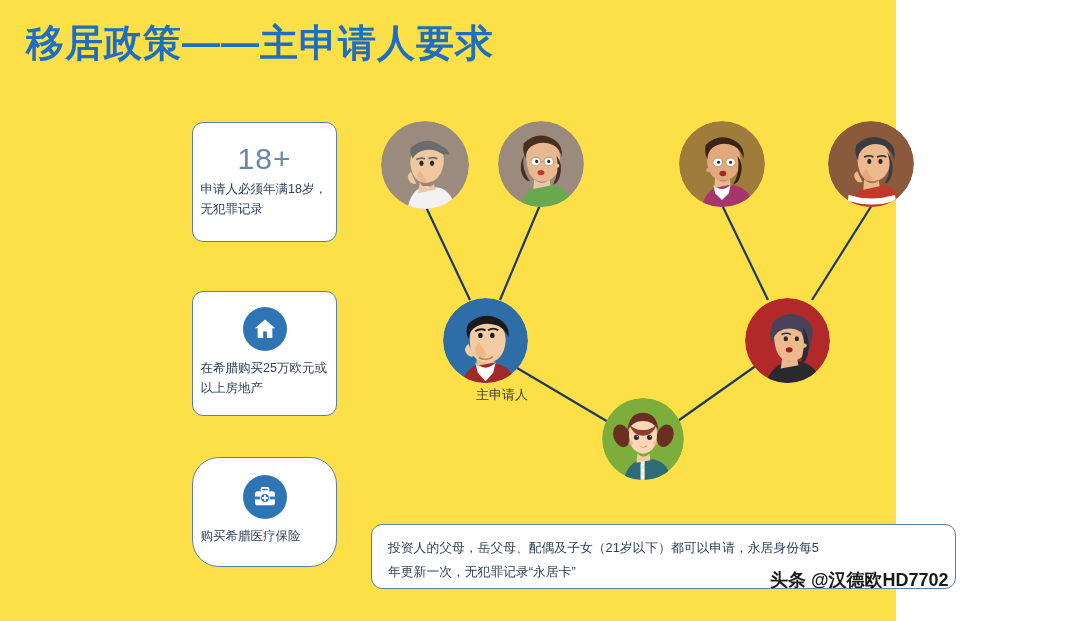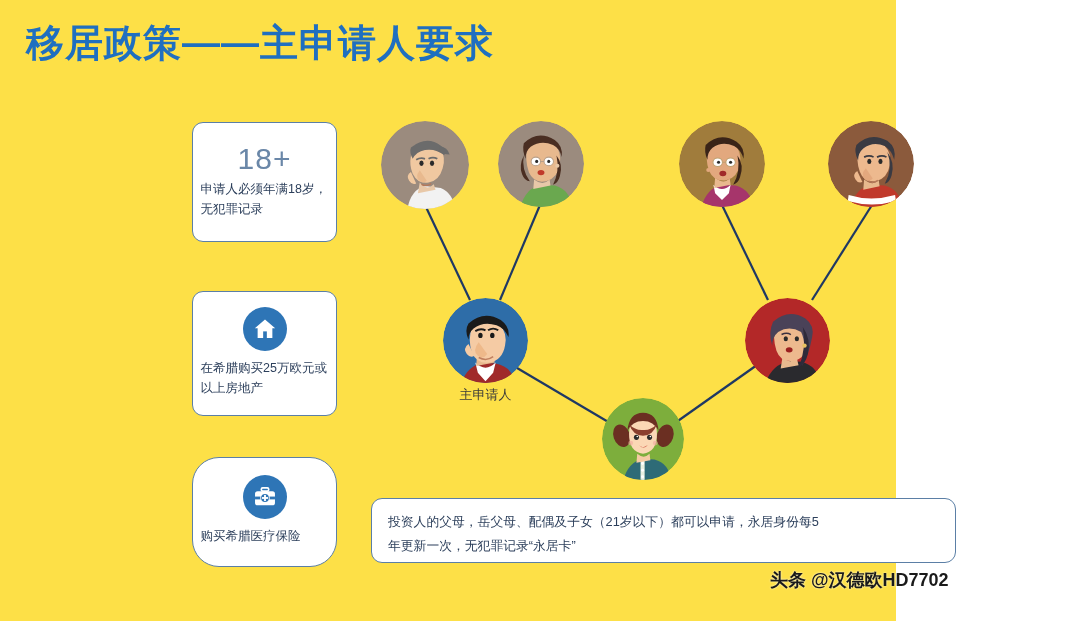--- a/index.html
+++ b/index.html
@@ -54,26 +54,26 @@
   .node {
     position:absolute; border-radius:50%;
     overflow:hidden;
     display:block;
   }
   .node svg { display:block; width:100%; height:100%; }
 
   .node-label {
     position:absolute;
     font-size:13px; color:#3A3A3A;
-    text-align:center; white-space:nowrap;
+    text-align:right; white-space:nowrap;
   }
 
   
   .note-box {
-    position:absolute; left:371px; top:498px;
+    position:absolute; left:371px; top:524px;
     width:585px; height:65px;
     border:1.4px solid #5B7FA6; border-radius:11px;
     background:#fff;
     padding:11px 16px;
   }
   .note-text {
     font-size:12.8px; line-height:1.85; color:#2C3F5B;
   }
 
   

